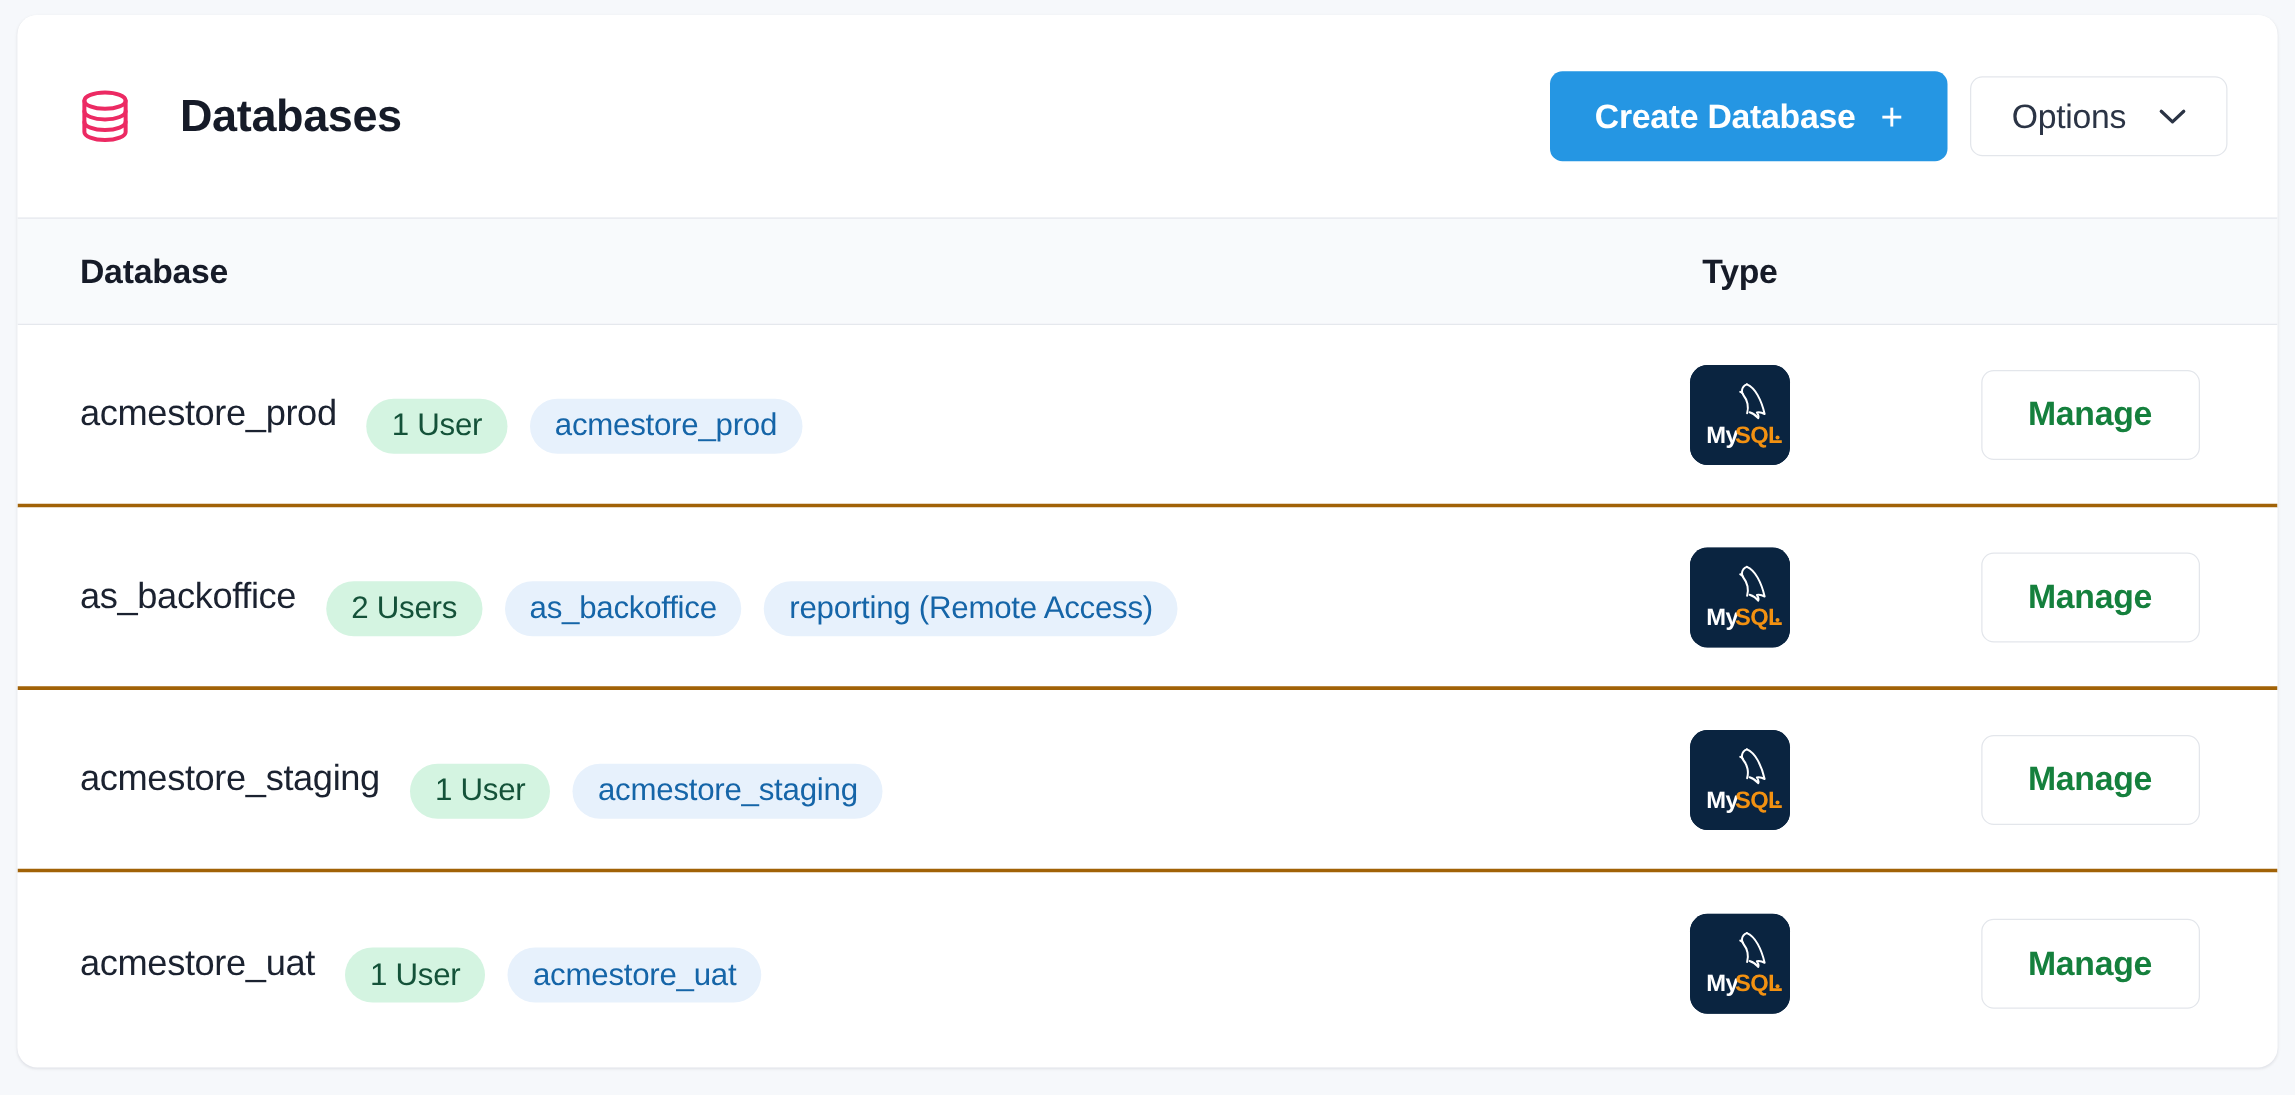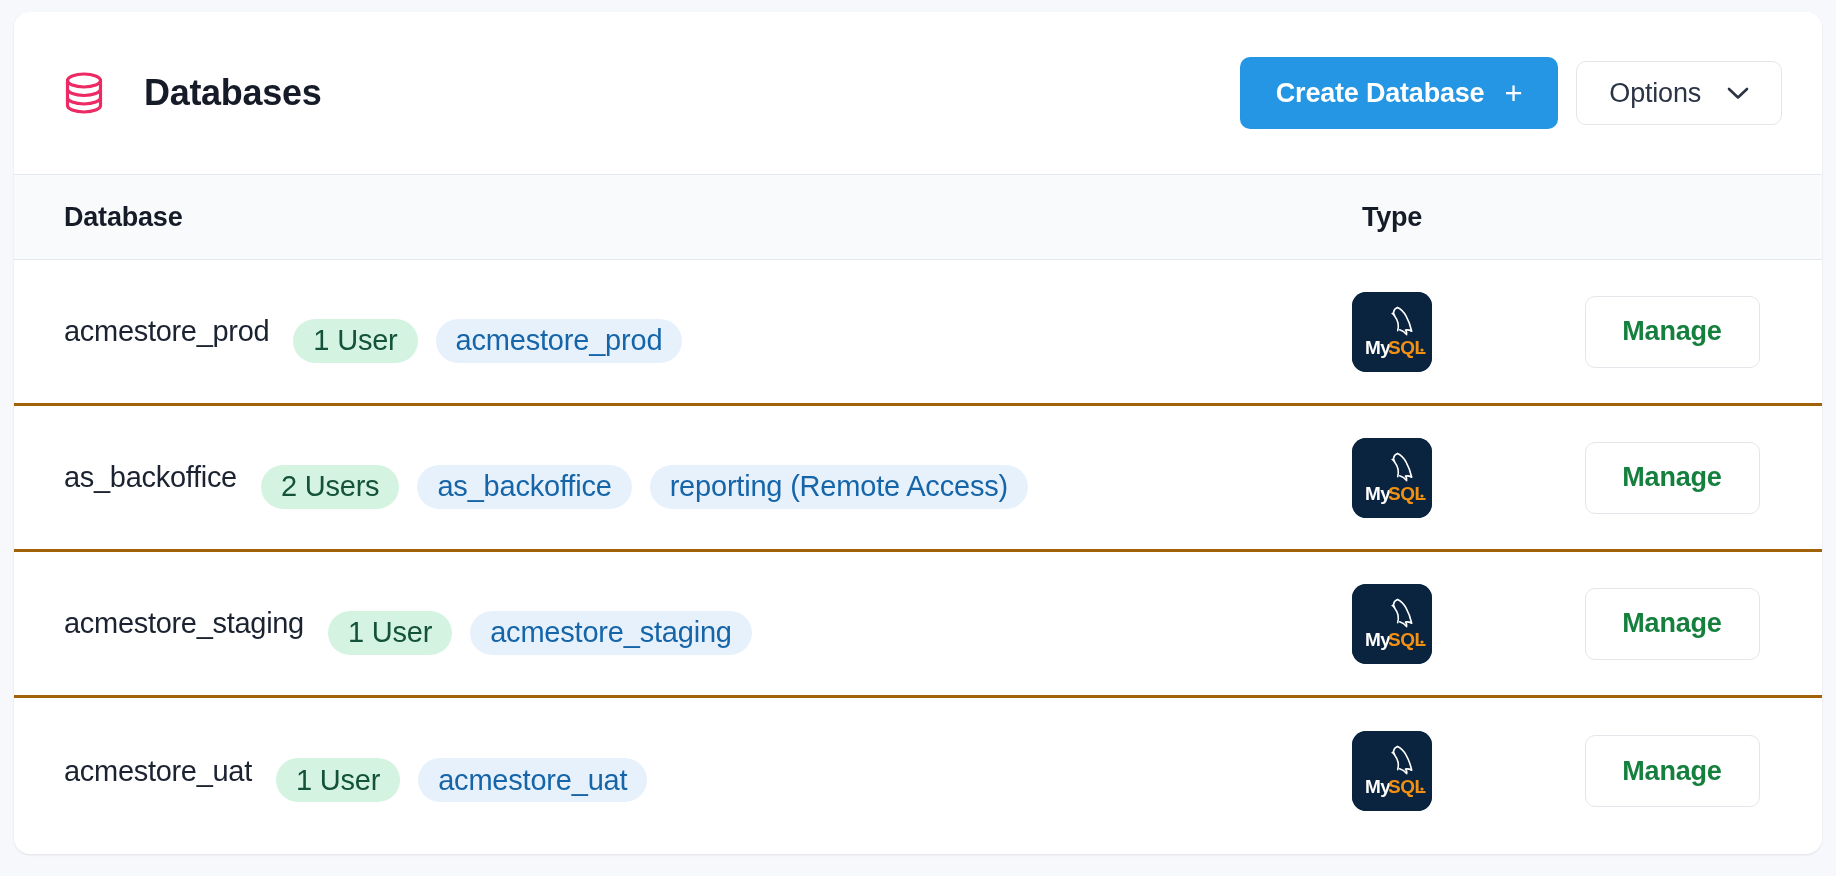--- a/index.html
+++ b/index.html
@@ -151,21 +151,21 @@
     white-space: nowrap;
     margin-right: 24px;
   }
 
   .badge {
     display: inline-flex;
     align-items: center;
     height: 44px;
     padding: 0 20px;
     border-radius: 22px;
-    font-size: 29px;
+    font-size: 25px;
     letter-spacing: -0.2px;
     white-space: nowrap;
     margin-right: 18px;
     margin-top: 18px;
   }
   .badge-users { background: #d4f4e1; color: #145239; }
   .badge-user  { background: #e7f1fc; color: #1565a8; }
 
   
   .mysql-tile {

